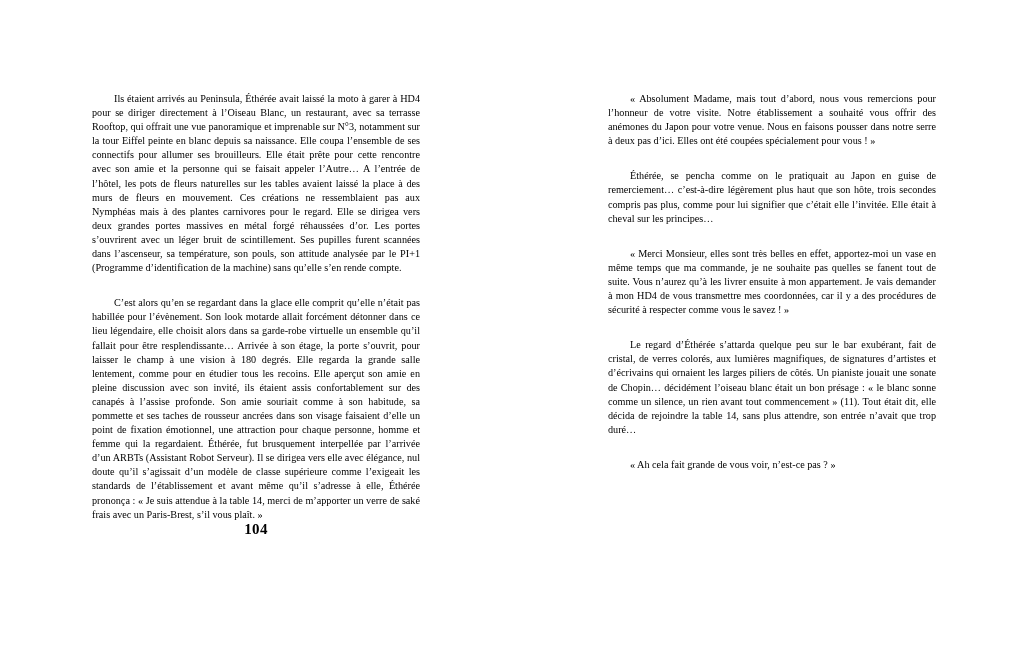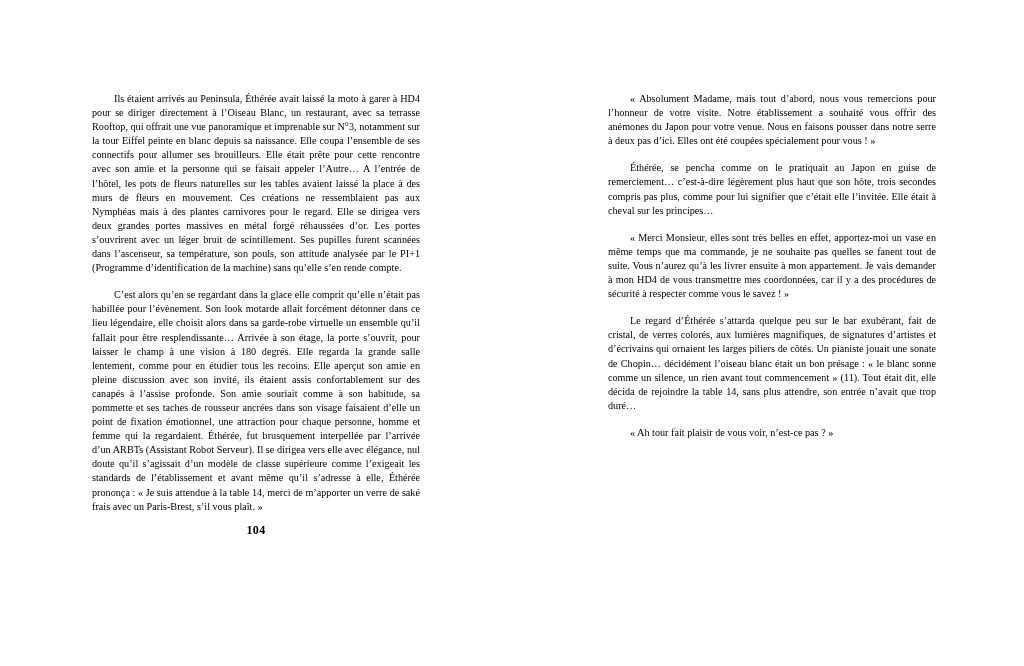--- a/index.html
+++ b/index.html
@@ -41,29 +41,29 @@
     line-height: 14.1px;
     text-align: justify;
     text-justify: inter-word;
     hyphens: manual;
   }
   .body-text p {
     margin: 0;
     text-indent: 22px;
   }
   .body-text p + p {
-    margin-top: 13px;
+    margin-top: 21px;
   }
   .folio {
     position: absolute;
     bottom: 42px;
     left: 0;
     width: 100%;
     text-align: center;
-    font-size: 12px;
+    font-size: 15px;
     font-weight: bold;
     letter-spacing: 0.3px;
   }
 </style>
 </head>
 <body>
 
 <div class="spread">
 
   <div class="page page-left">
@@ -73,17 +73,17 @@
     </div>
     <div class="folio">104</div>
   </div>
 
   <div class="page page-right">
     <div class="body-text">
       <p>« Absolument Madame, mais tout d’abord, nous vous remercions pour l’honneur de votre visite. Notre établissement a souhaité vous offrir des anémones du Japon pour votre venue. Nous en faisons pousser dans notre serre à deux pas d’ici. Elles ont été coupées spécialement pour vous ! »</p>
       <p>Éthérée, se pencha comme on le pratiquait au Japon en guise de remerciement… c’est-à-dire légèrement plus haut que son hôte, trois secondes compris pas plus, comme pour lui signifier que c’était elle l’invitée. Elle était à cheval sur les principes…</p>
       <p>« Merci Monsieur, elles sont très belles en effet, apportez-moi un vase en même temps que ma commande, je ne souhaite pas quelles se fanent tout de suite. Vous n’aurez qu’à les livrer ensuite à mon appartement. Je vais demander à mon HD4 de vous transmettre mes coordonnées, car il y a des procédures de sécurité à respecter comme vous le savez ! »</p>
       <p>Le regard d’Éthérée s’attarda quelque peu sur le bar exubérant, fait de cristal, de verres colorés, aux lumières magnifiques, de signatures d’artistes et d’écrivains qui ornaient les larges piliers de côtés. Un pianiste jouait une sonate de Chopin… décidément l’oiseau blanc était un bon présage : « le blanc sonne comme un silence, un rien avant tout commencement » (11). Tout était dit, elle décida de rejoindre la table 14, sans plus attendre, son entrée n’avait que trop duré…</p>
-      <p>« Ah tour fait plaisir de vous voir, n’est-ce pas ? »</p>
+      <p>« Ah cela fait grande de vous voir, n’est-ce pas ? »</p>
     </div>
   </div>
 
 </div>
 
 </body></html>

